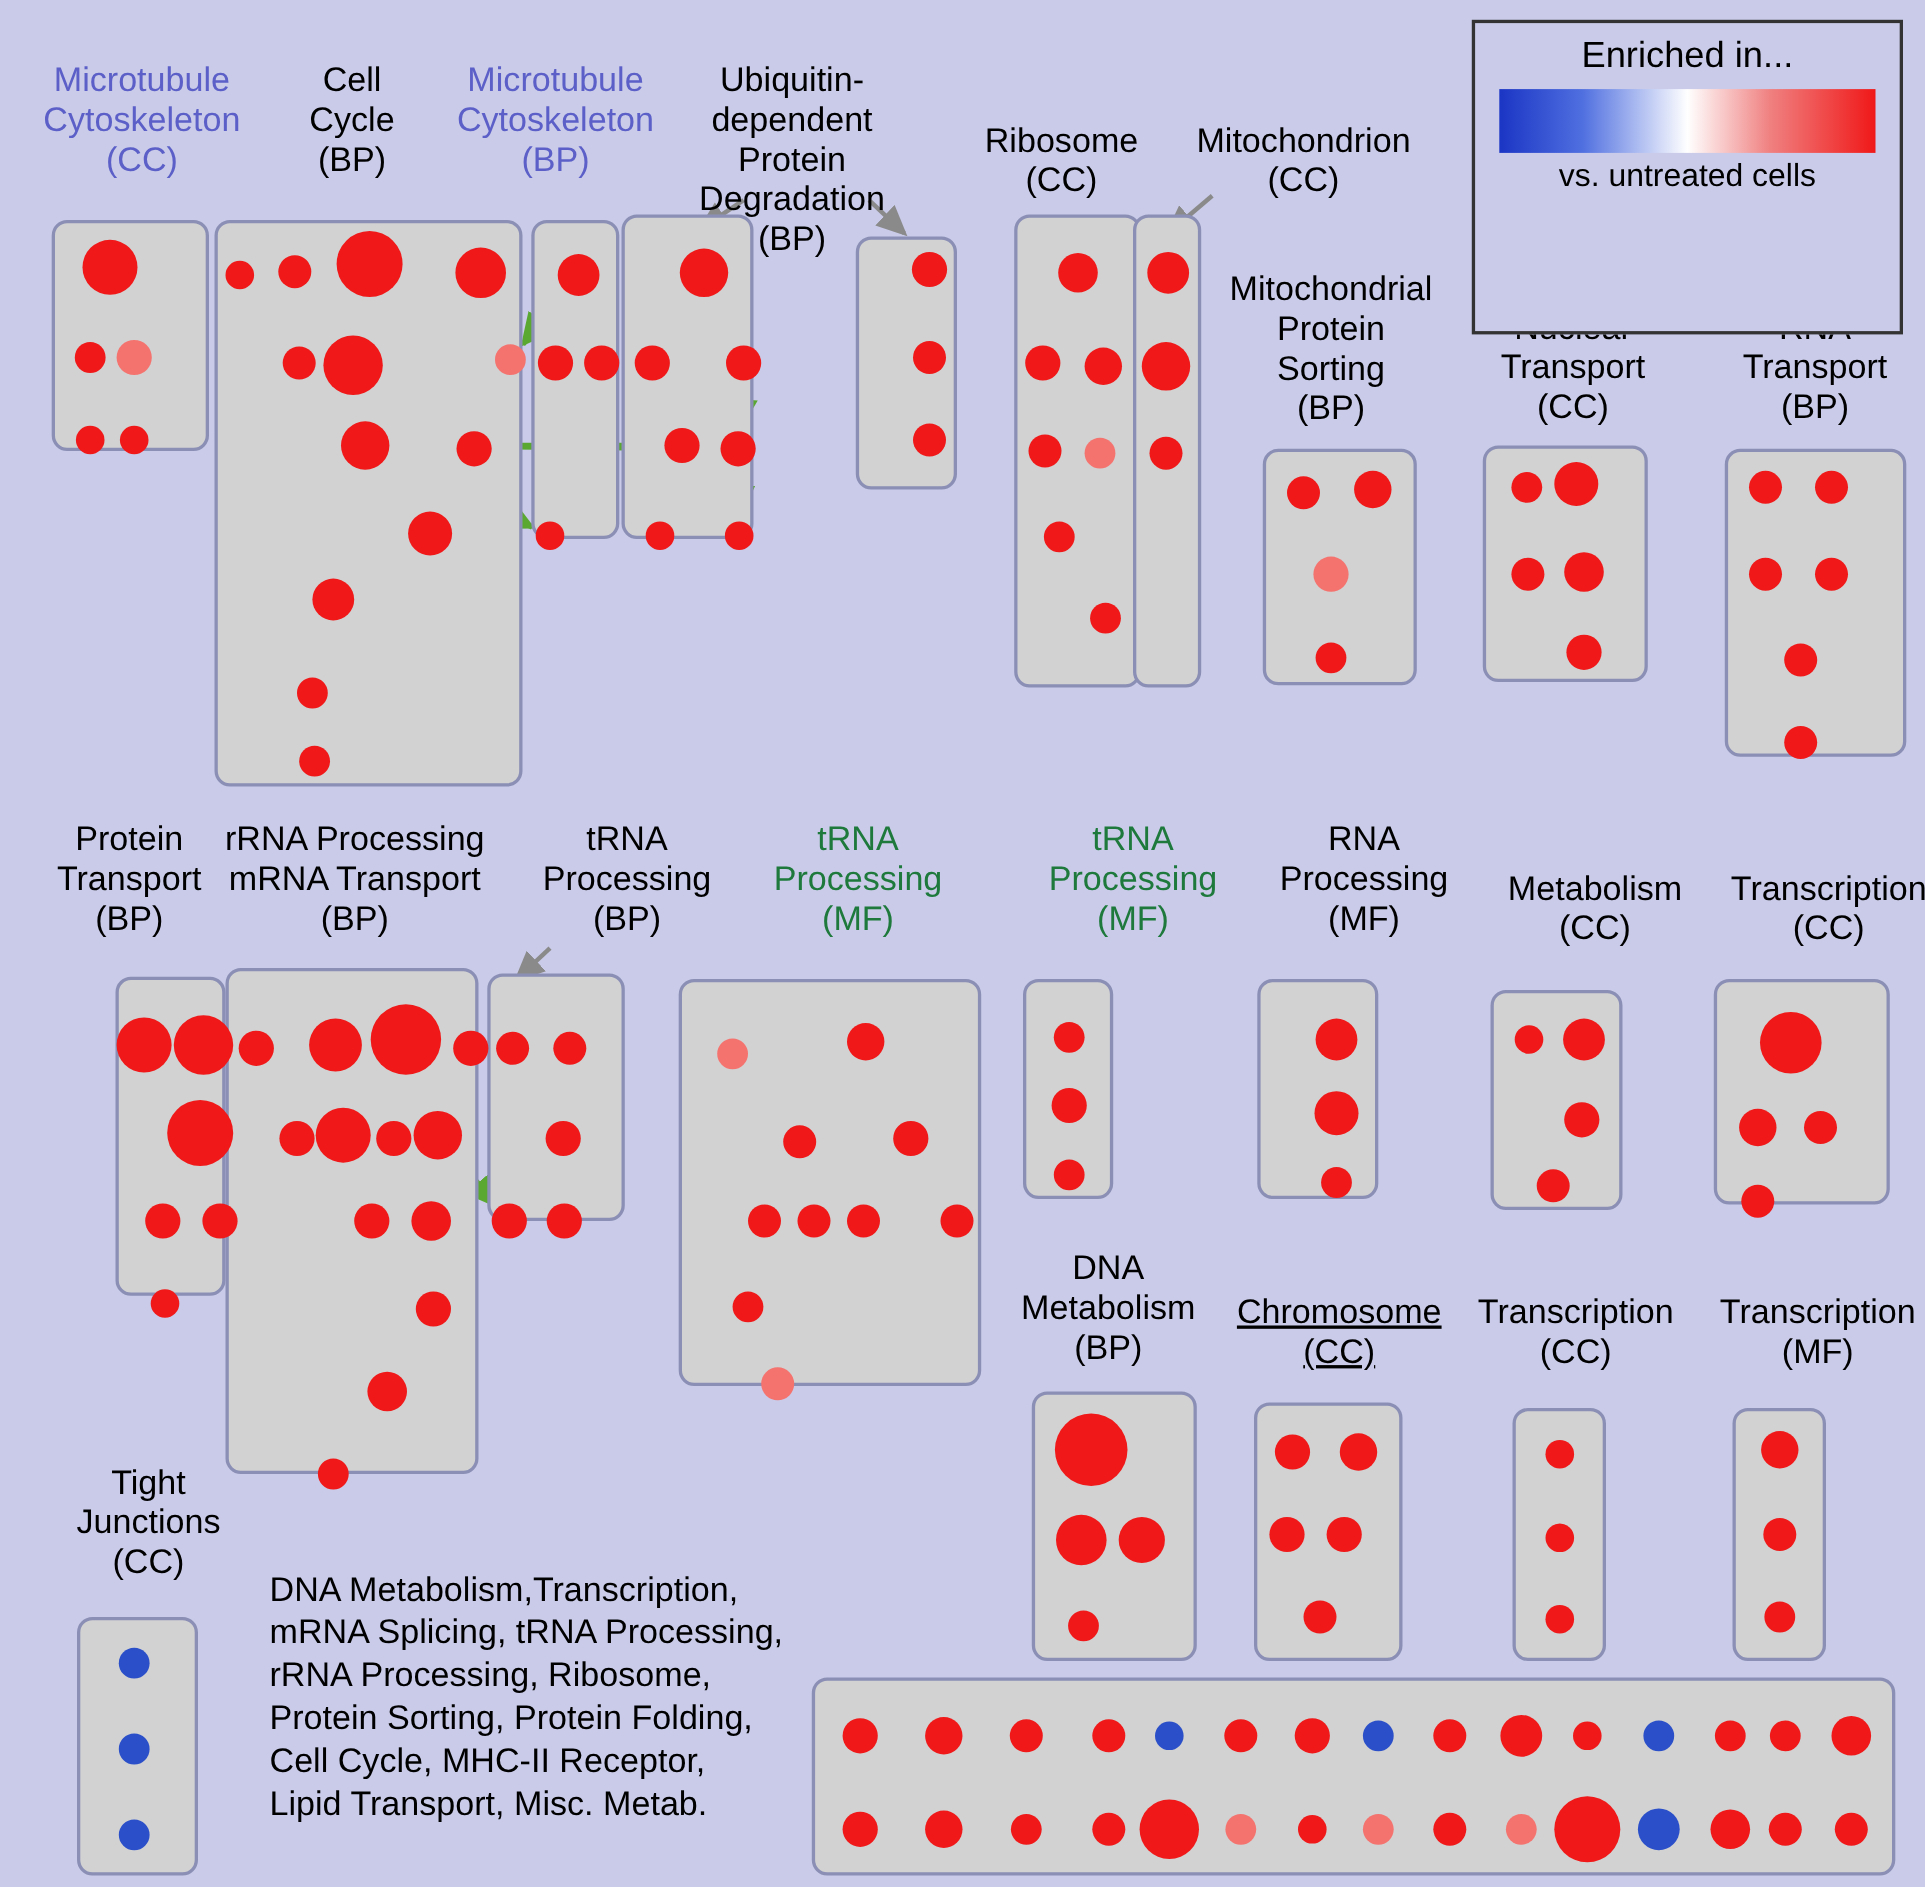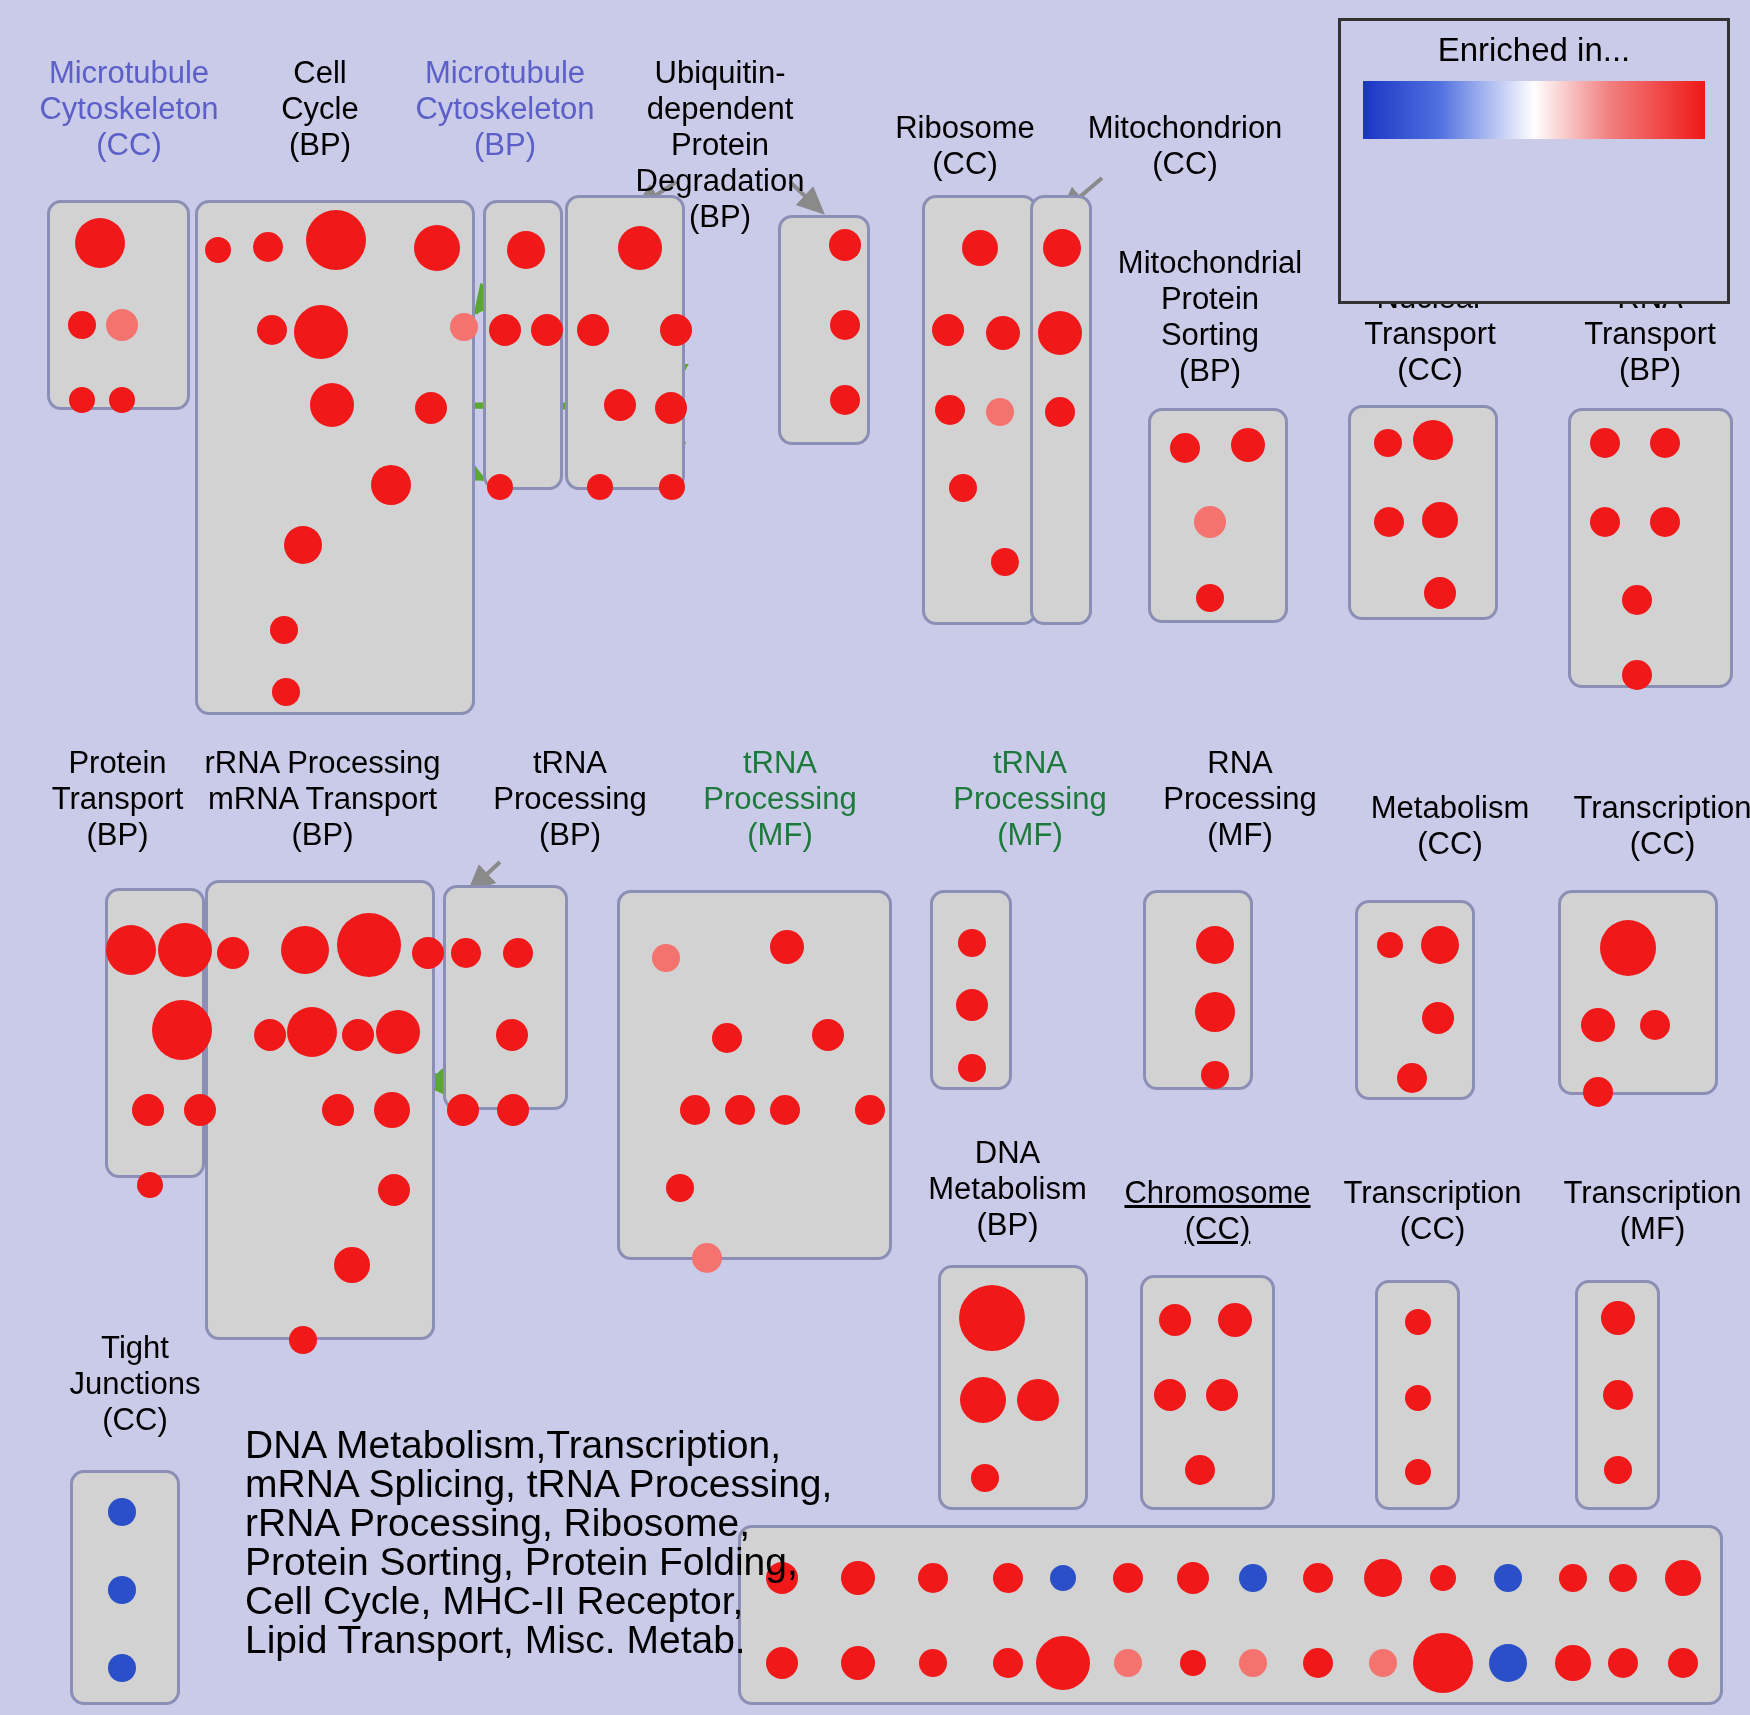--- a/index.html
+++ b/index.html
@@ -41,21 +41,21 @@
     text-align:center;
   }
   .legend-title{font-size:33px;margin-top:10px;}
   .gradbar{
     height:58px;margin:12px 22px 4px 22px;
     background:linear-gradient(to right,#1b35c4 0%,#4f6fe0 22%,#ffffff 50%,#f08080 72%,#f01818 100%);
   }
   .legend-ends{display:flex;justify-content:space-between;padding:0 24px;font-size:31px;}
   .legend-sub{font-size:29px;line-height:34px;margin-top:4px;}
   .blocktext{
-    position:absolute;font-size:39px;line-height:39px;color:#000;white-space:pre;
+    position:absolute;font-size:31px;line-height:39px;color:#000;white-space:pre;
   }
   svg.edges{position:absolute;left:0;top:0;width:1750px;height:1715px;pointer-events:none;}
 </style>
 </head>
 <body>
 
 <div id="canvas">
   <svg class="edges" id="edge-layer">
     <defs>
       <marker id="ah" markerWidth="7" markerHeight="7" refX="5.4" refY="3" orient="auto">
@@ -439,14 +439,15 @@
   <div class="blocktext" id="miscblock" style="left: 245px; top: 1425px;">DNA Metabolism,Transcription,
 mRNA Splicing, tRNA Processing,
 rRNA Processing, Ribosome,
 Protein Sorting, Protein Folding,
 Cell Cycle, MHC-II Receptor,
 Lipid Transport, Misc. Metab.</div>
 
   <div class="legend" style="left:1338px;top:18px;width:392px;height:286px;">
     <div class="legend-title">Enriched in...</div>
     <div class="gradbar"></div>
+    <div class="legend-sub">vs. untreated cells</div>
   </div>
 </div>
 
 </body></html>

